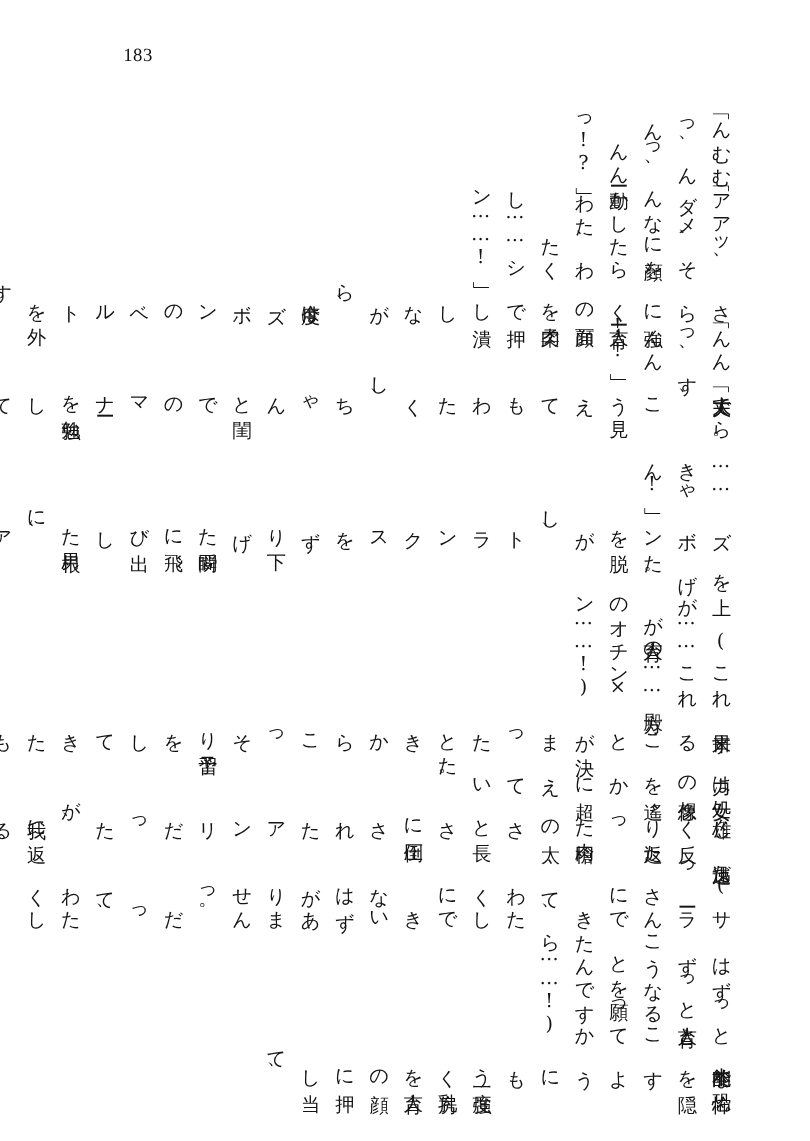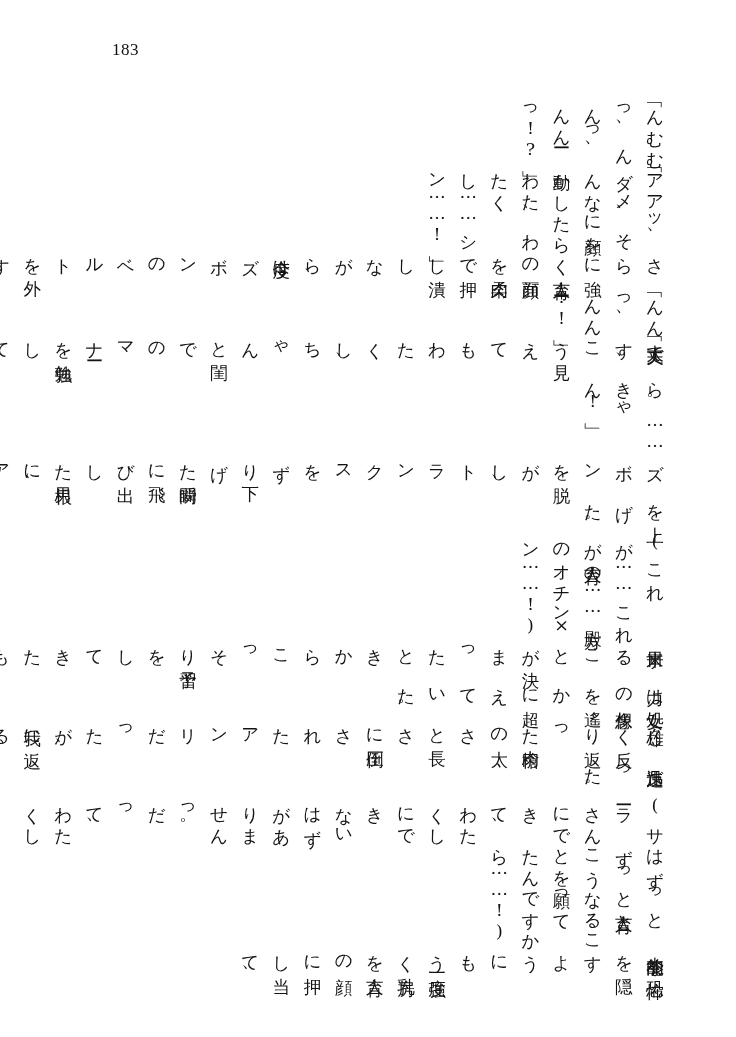--- a/index.html
+++ b/index.html
@@ -12,20 +12,21 @@
     height: 1037px;
     overflow: hidden;
     font-family: "DejaVu Serif", "Liberation Serif", serif;
     color: #111111;
   }
   .page {
     position: relative;
     width: 736px;
     height: 1037px;
     background: #ffffff;
+    text-align: right;
   }
   .page-number {
     position: absolute;
     top: 40px;
     left: 112px;
     font-size: 17px;
     font-family: "Liberation Serif", "DejaVu Serif", serif;
     letter-spacing: 0.5px;
     color: #111111;
   }

